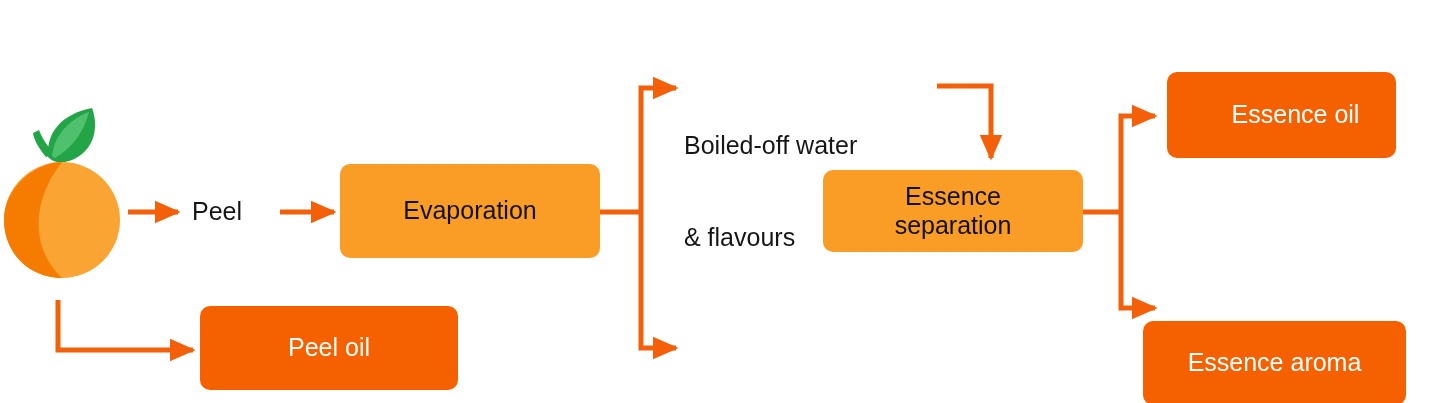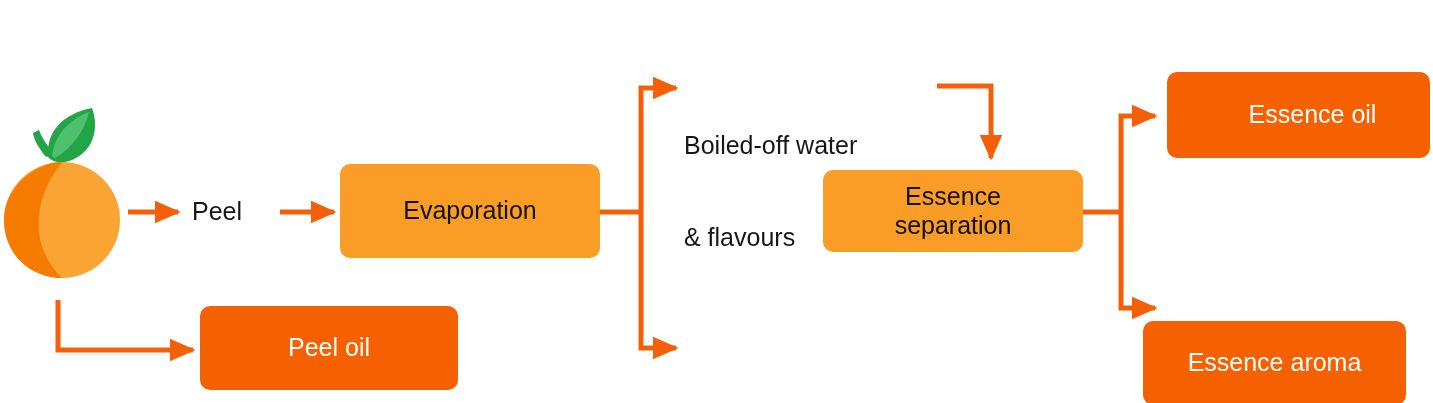--- a/index.html
+++ b/index.html
@@ -117,17 +117,17 @@
 
 
   <div class="node-box node-process" style="left:340px; top:164px; width:260px; height:94px;">Evaporation</div>
 
   <div class="node-box node-output" style="left:200px; top:306px; width:258px; height:84px;">Peel oil</div>
 
   <div class="node-box node-process" style="left:823px; top:170px; width:260px; height:82px;">
     <span>Essence<br>separation</span>
   </div>
 
-  <div class="node-box node-output" style="left:1167px; top:72px; width:263px; height:86px;padding-left:28px;">Essence oil</div>
+  <div class="node-box node-output" style="left:1167px; top:72px; width:229px; height:86px;padding-left:28px;">Essence oil</div>
 
   <div class="node-box node-output" style="left:1143px; top:274px; width:263px; height:84px;margin-top:47px;">Essence aroma</div>
 
 </div>
 
 </body></html>

